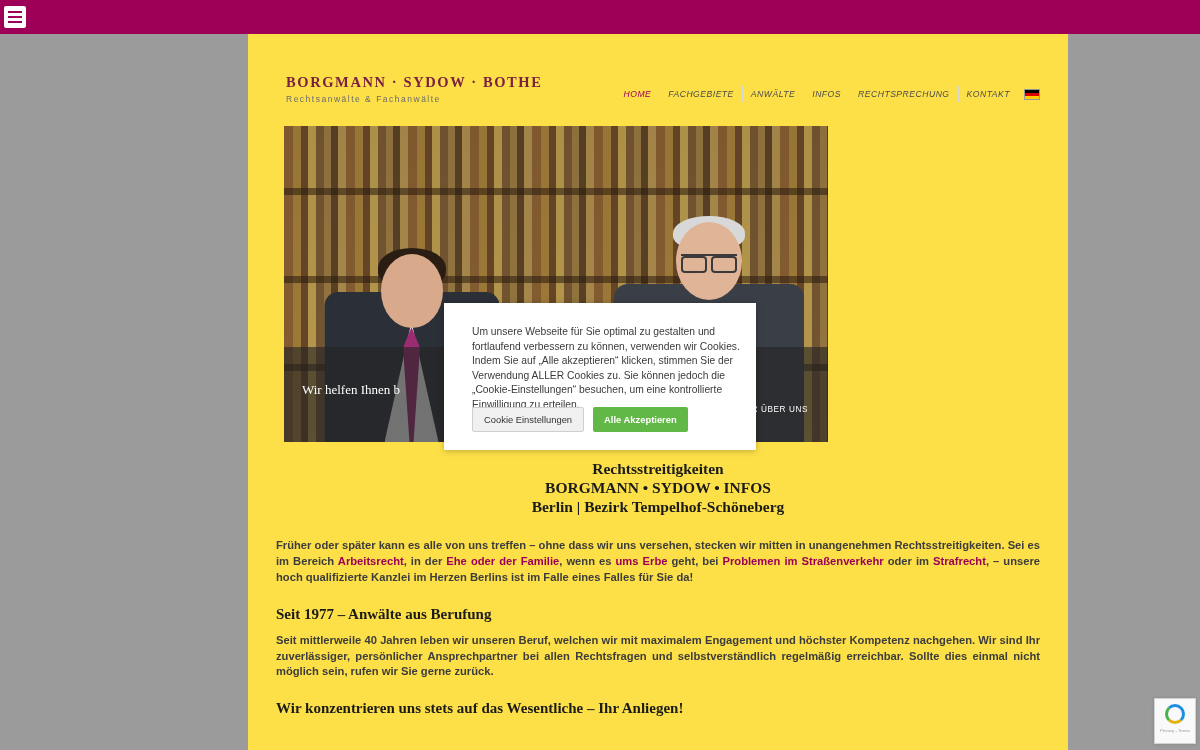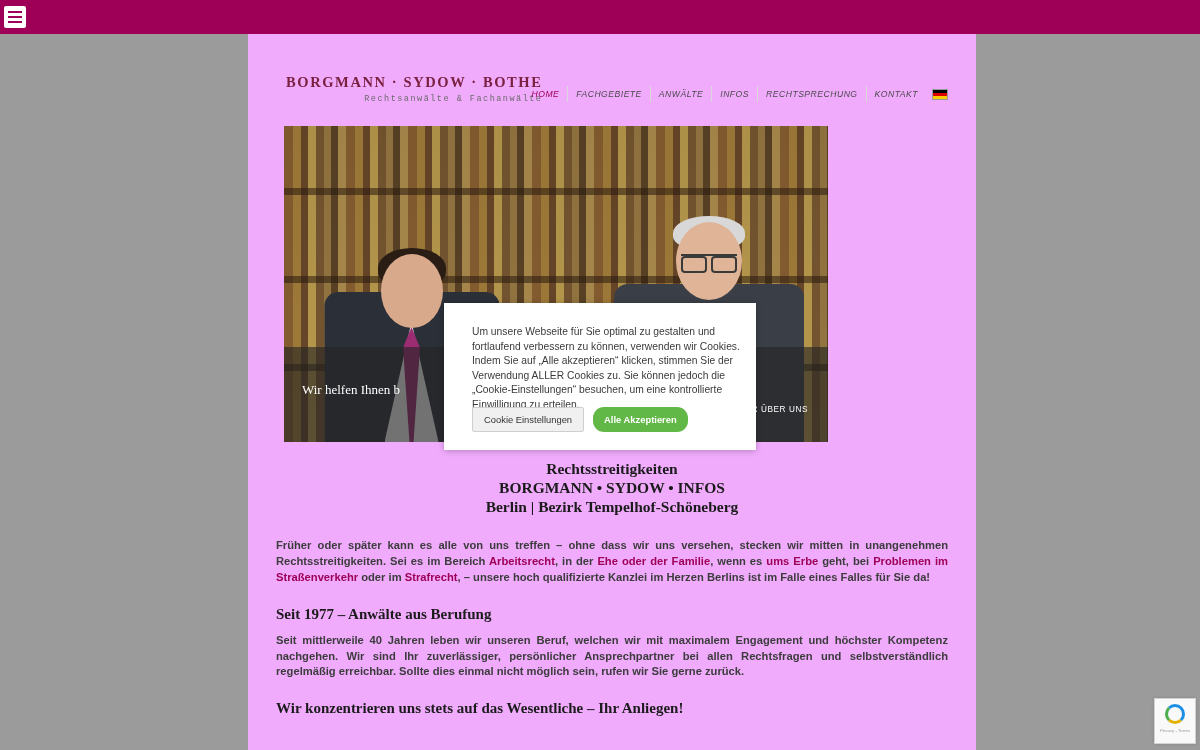--- a/index.html
+++ b/index.html
@@ -33,22 +33,22 @@
     justify-content: center; align-items: center;
     gap: 3px;
   }
   .hamburger span {
     display: block; width: 14px; height: 2px; background: #9e0057;
   }
 
   
   .site {
     position: absolute; left: 248px; top: 34px;
-    width: 728px; height: 716px;
-    background: #f0abfc;
+    width: 820px; height: 716px;
+    background: #fde047;
     overflow: hidden;
   }
 
   
   .site-header {
     position: relative;
     height: 92px;
   }
   .logo {
     position: absolute; left: 38px; top: 40px;
@@ -58,26 +58,25 @@
     color: #7a2040;
     font-family: "Liberation Serif", serif;
     font-size: 14.5px;
     letter-spacing: 1.6px;
     font-variant: small-caps;
     font-weight: bold;
     white-space: nowrap;
   }
   .logo-sub {
     color: #6b6b6b;
-    font-family: Liberation Mono, monospace;
+    font-family: Liberation Sans, sans-serif;
     font-size: 8.5px;
     letter-spacing: 1.5px;
     margin-top: 3px;
     white-space: nowrap;
-    text-align: right;
   }
   .mainnav {
     position: absolute; right: 28px; top: 52px;
     display: flex; align-items: center; font-style: italic;
   }
   .mainnav a {
     display: block;
     font-size: 8.6px;
     letter-spacing: 0.5px;
     color: #4a4a4a;
@@ -255,21 +254,21 @@
   }
   .btn {
     border: none;
     font-size: 9.4px;
     padding: 6px 11px;
     cursor: pointer;
     font-family: "Liberation Sans", sans-serif;
     border-radius: 2px;
   }
   .btn-settings { background: #f0f0f0; color: #333; border: 1px solid #cfcfcf; }
-  .btn-accept { background: #61b846; color: #ffffff; font-weight: bold; border-radius: 11px; }
+  .btn-accept { background: #61b846; color: #ffffff; font-weight: bold; }
 
   
   .recaptcha {
     position: absolute; right: 4px; bottom: 6px;
     width: 42px; height: 46px;
     background: #f9f9f9;
     border: 1px solid #d3d3d3;
     z-index: 45;
     text-align: center;
     box-shadow: 0 0 3px rgba(0,0,0,0.15);

